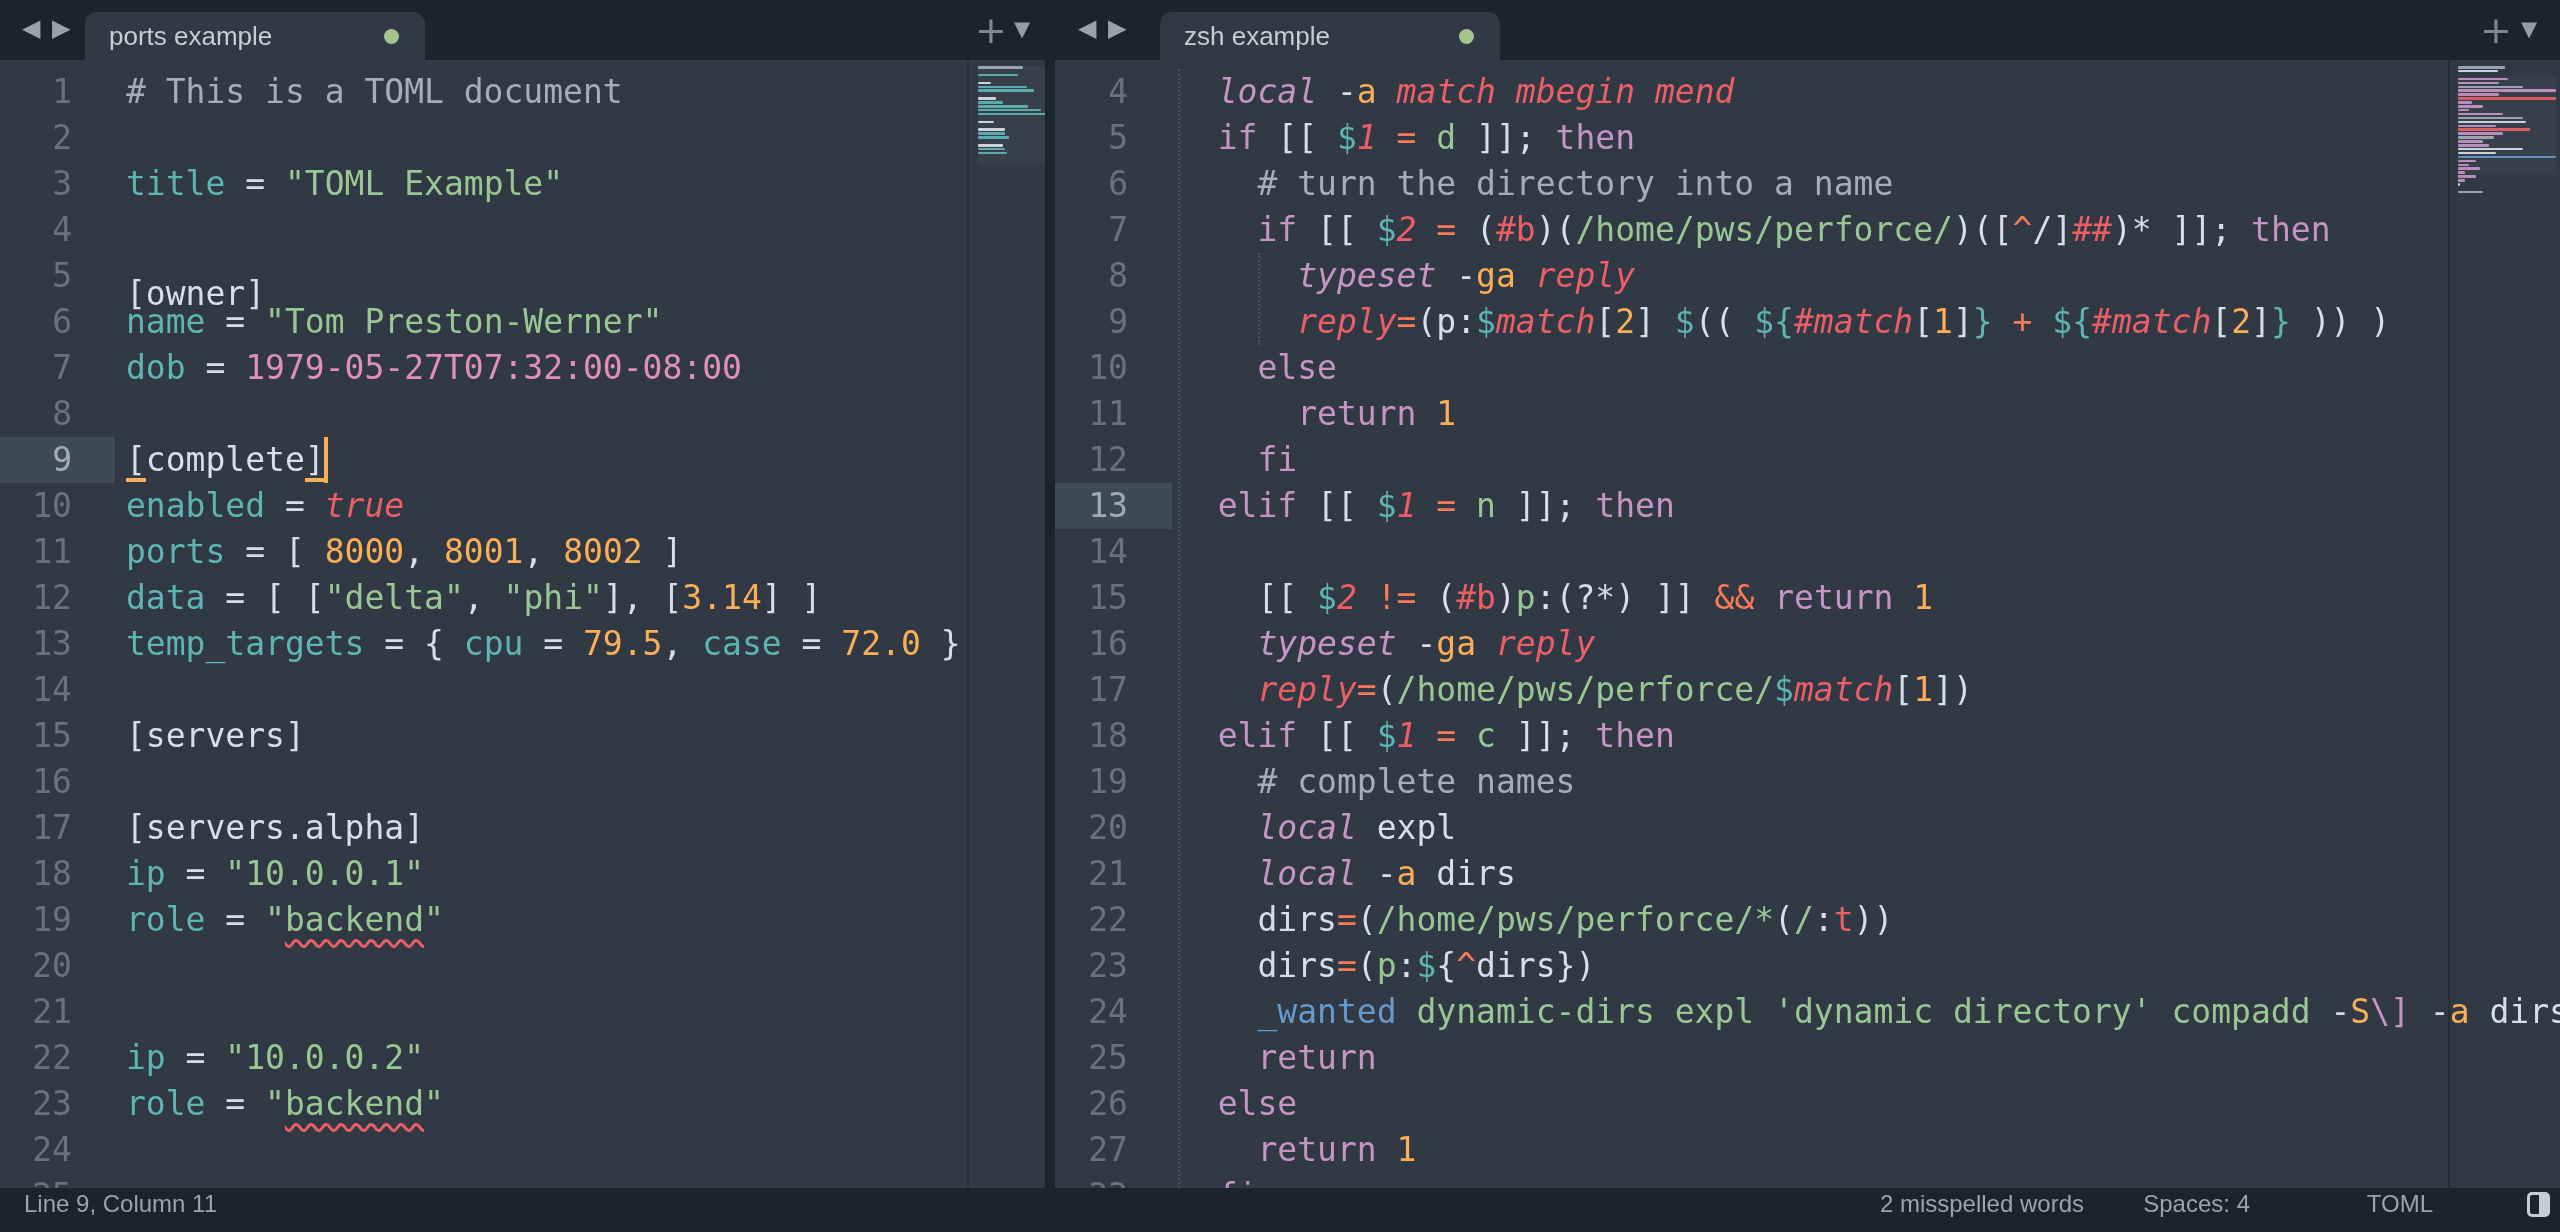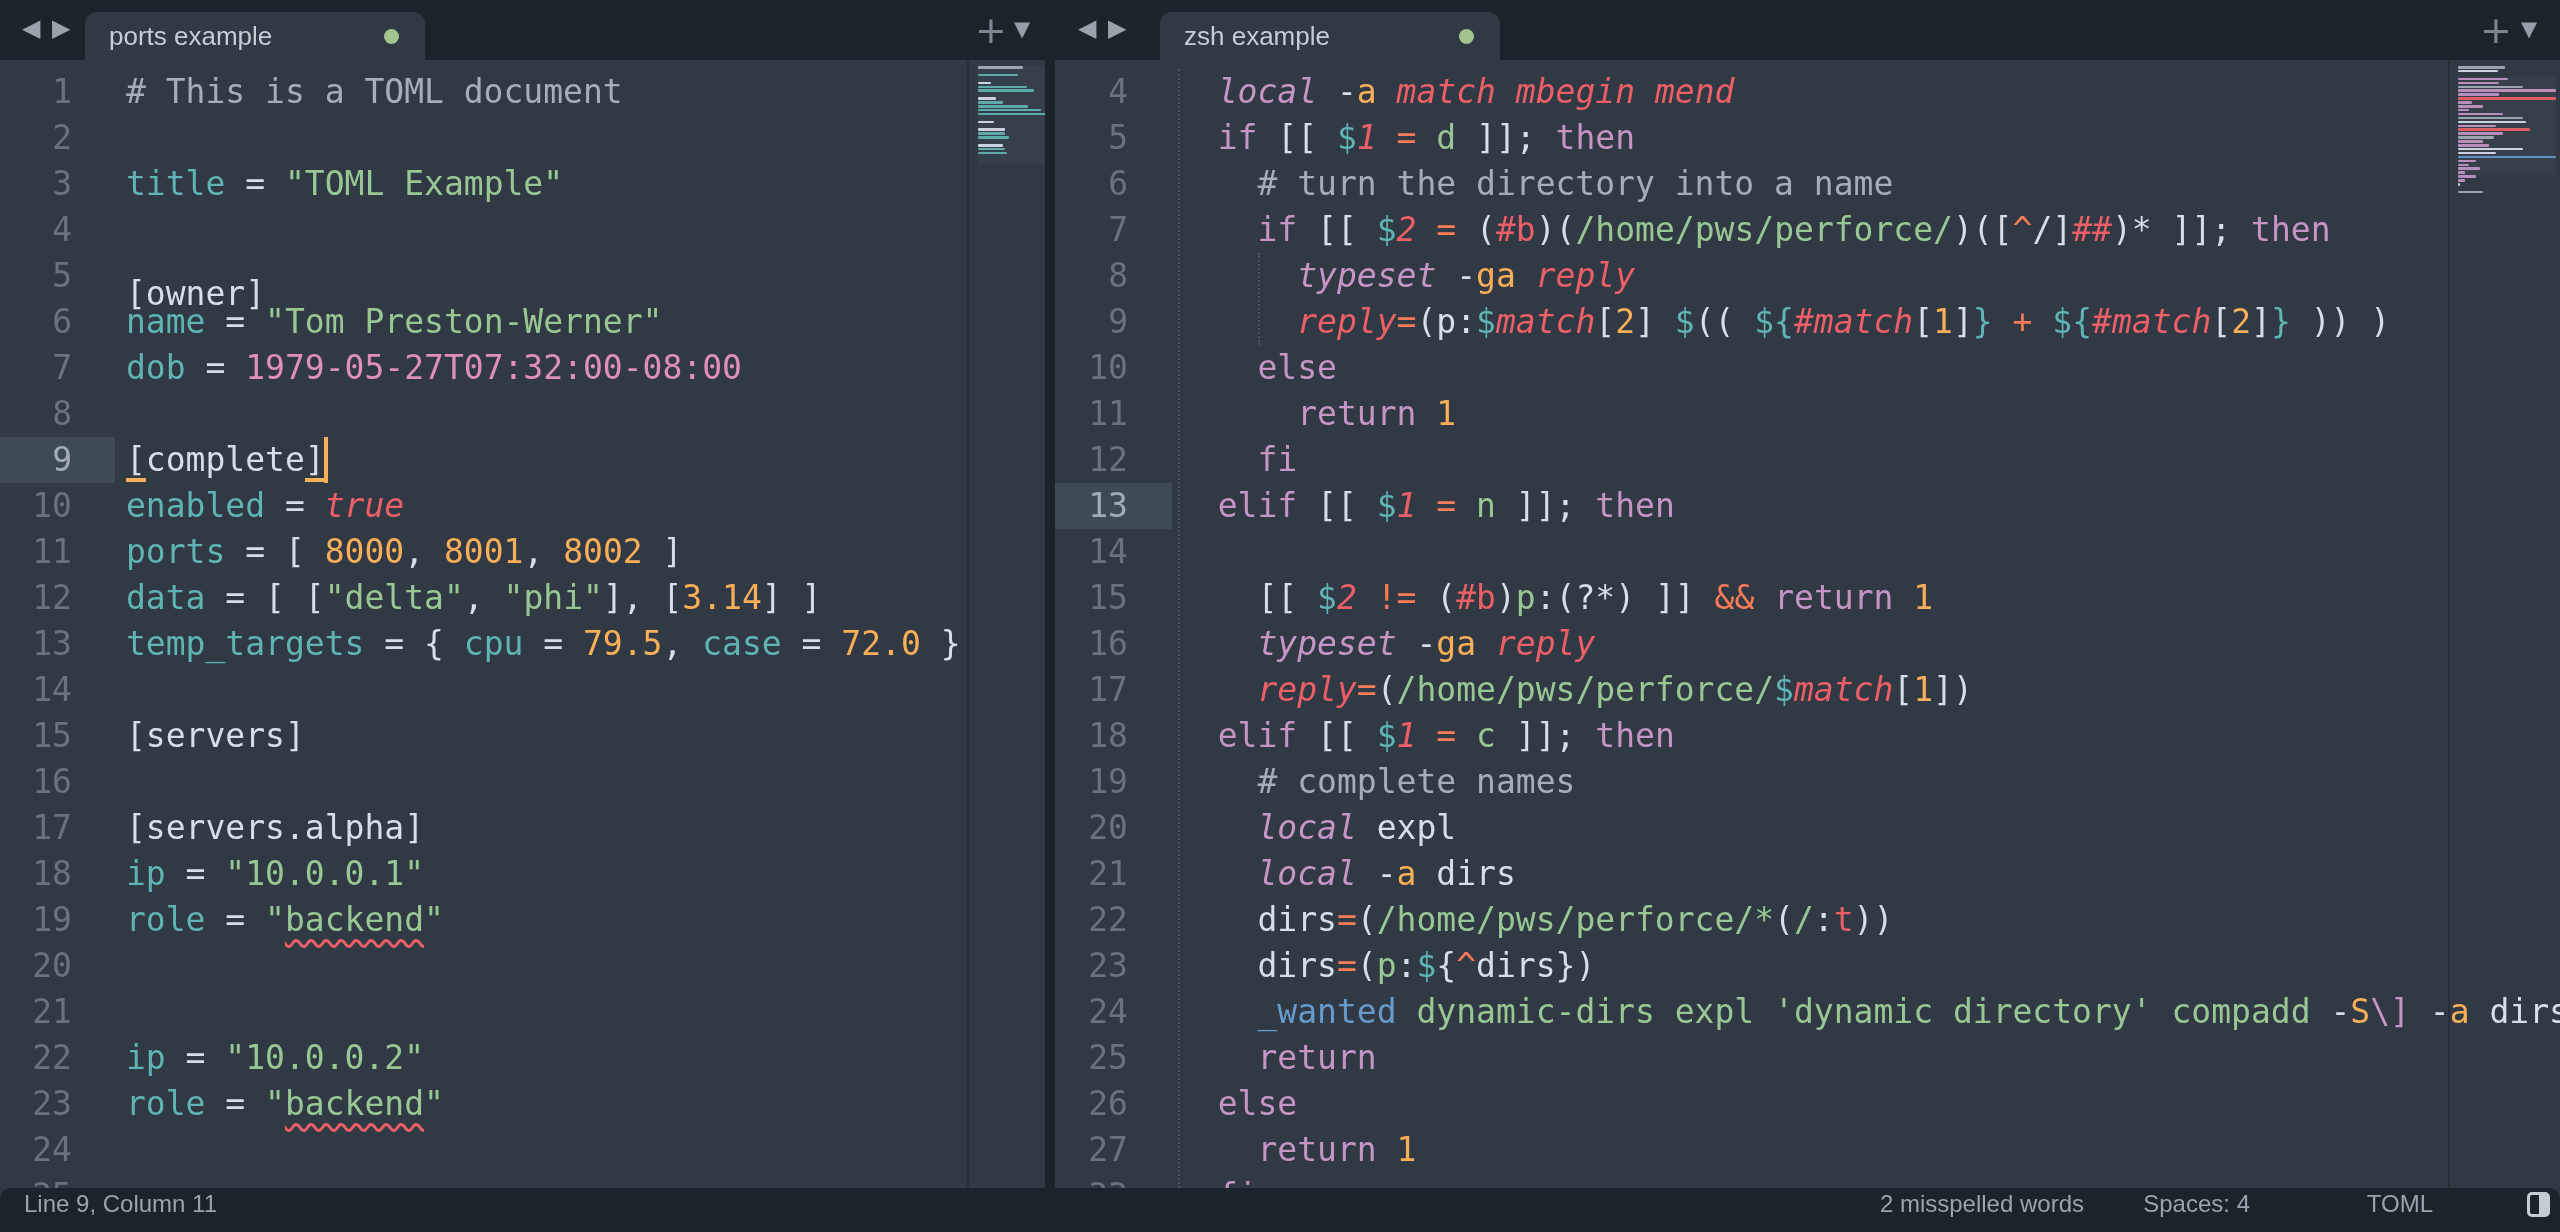--- a/index.html
+++ b/index.html
@@ -35,21 +35,21 @@
   .bracket-underline { position:absolute; height:4px; background:#f9ae58; }
   .iguide { position:absolute; width:0; border-left:2px dotted #495463; }
 
   
   .mini-sep { position:absolute; top:0; bottom:0; width:2px; background:#272e37; }
   .minimap { position:absolute; top:6px; bottom:0; overflow:hidden; }
   .mini-line { position:absolute; left:0; height:2.6px; border-radius:1px; opacity:.92; }
   .mini-viewport { position:absolute; left:-6px; right:0; background:rgba(255,255,255,0.035); border-radius:3px; }
 
   
-  .statusbar { position:absolute; left:0; bottom:0; width:2560px; height:44px; background:#1d232a;border-radius:11px; }
+  .statusbar { position:absolute; left:0; bottom:0; width:2560px; height:44px; background:#1d232a; }
   .status-item { position:absolute; top:0; line-height:32px; font-size:24px; color:#9aa4ae; white-space:nowrap; }
   .status-icon { position:absolute; right:10px; top:4px; width:23px; height:25px;
                  border:3px solid #c6ccd3; border-radius:5px; }
   .status-icon .fill { position:absolute; right:0; top:0; bottom:0; width:8px; background:#c6ccd3; }
 </style>
 </head>
 <body>
 
 <div class="app">
 

